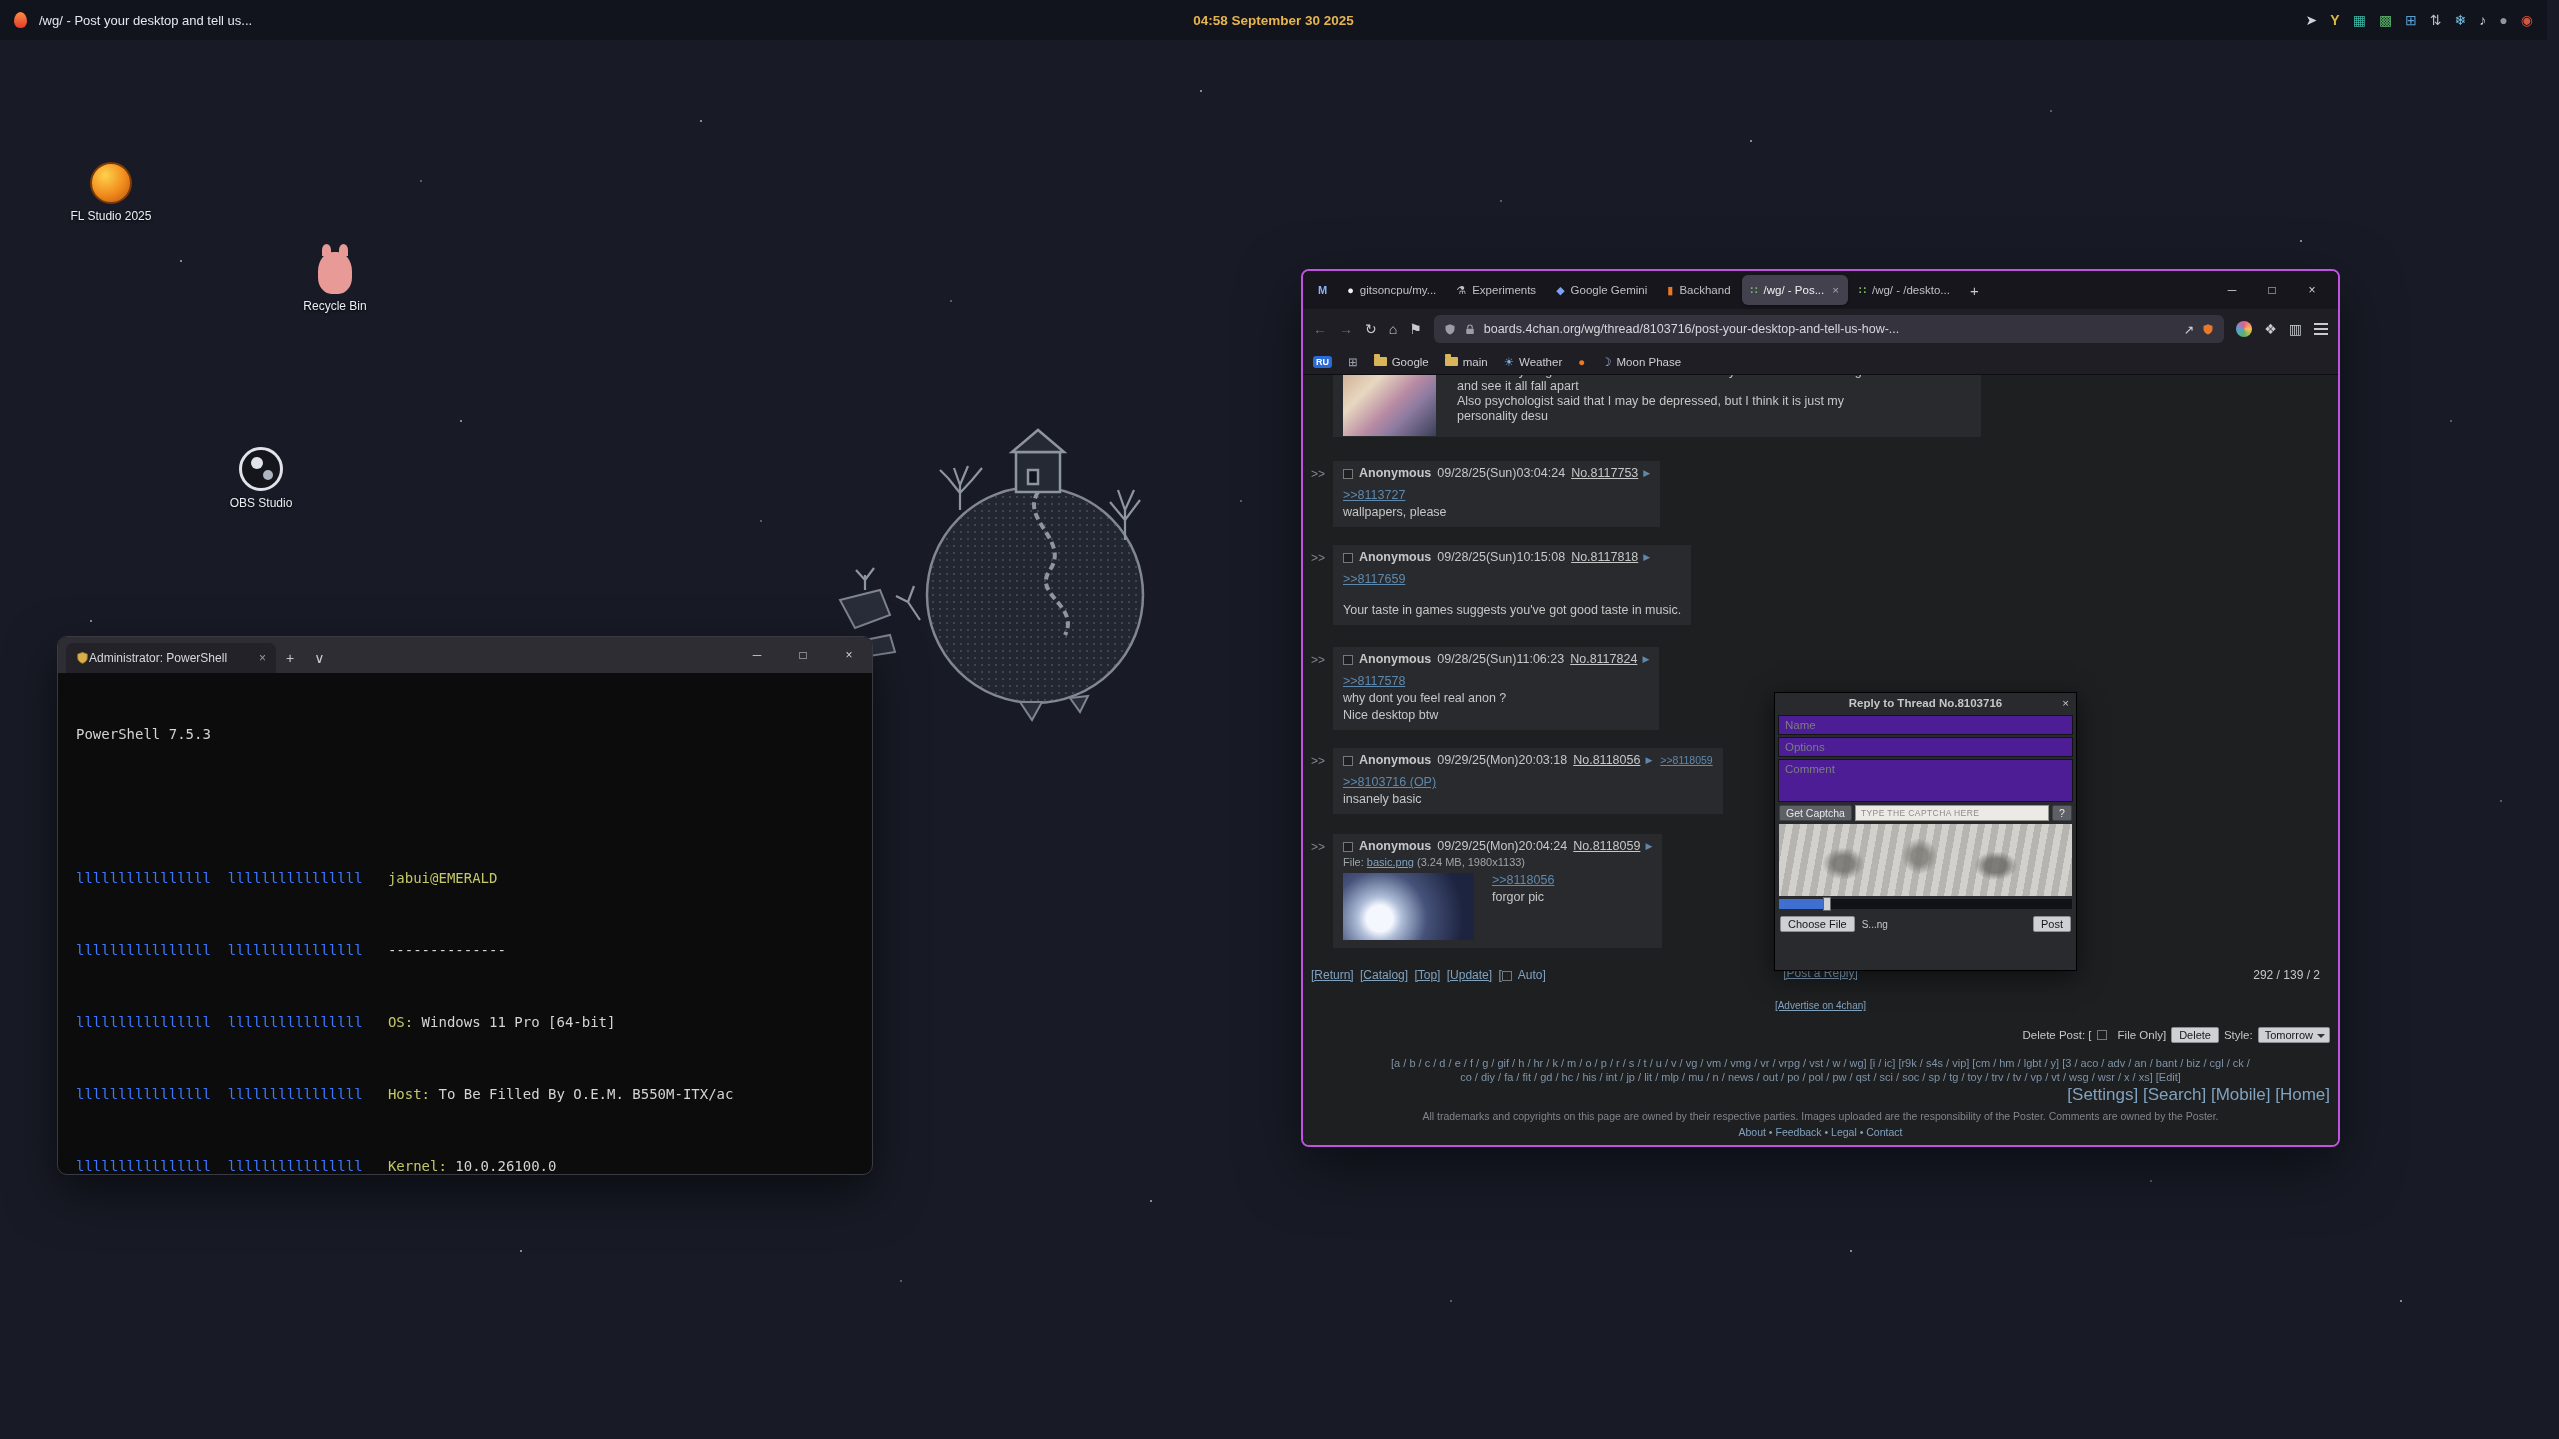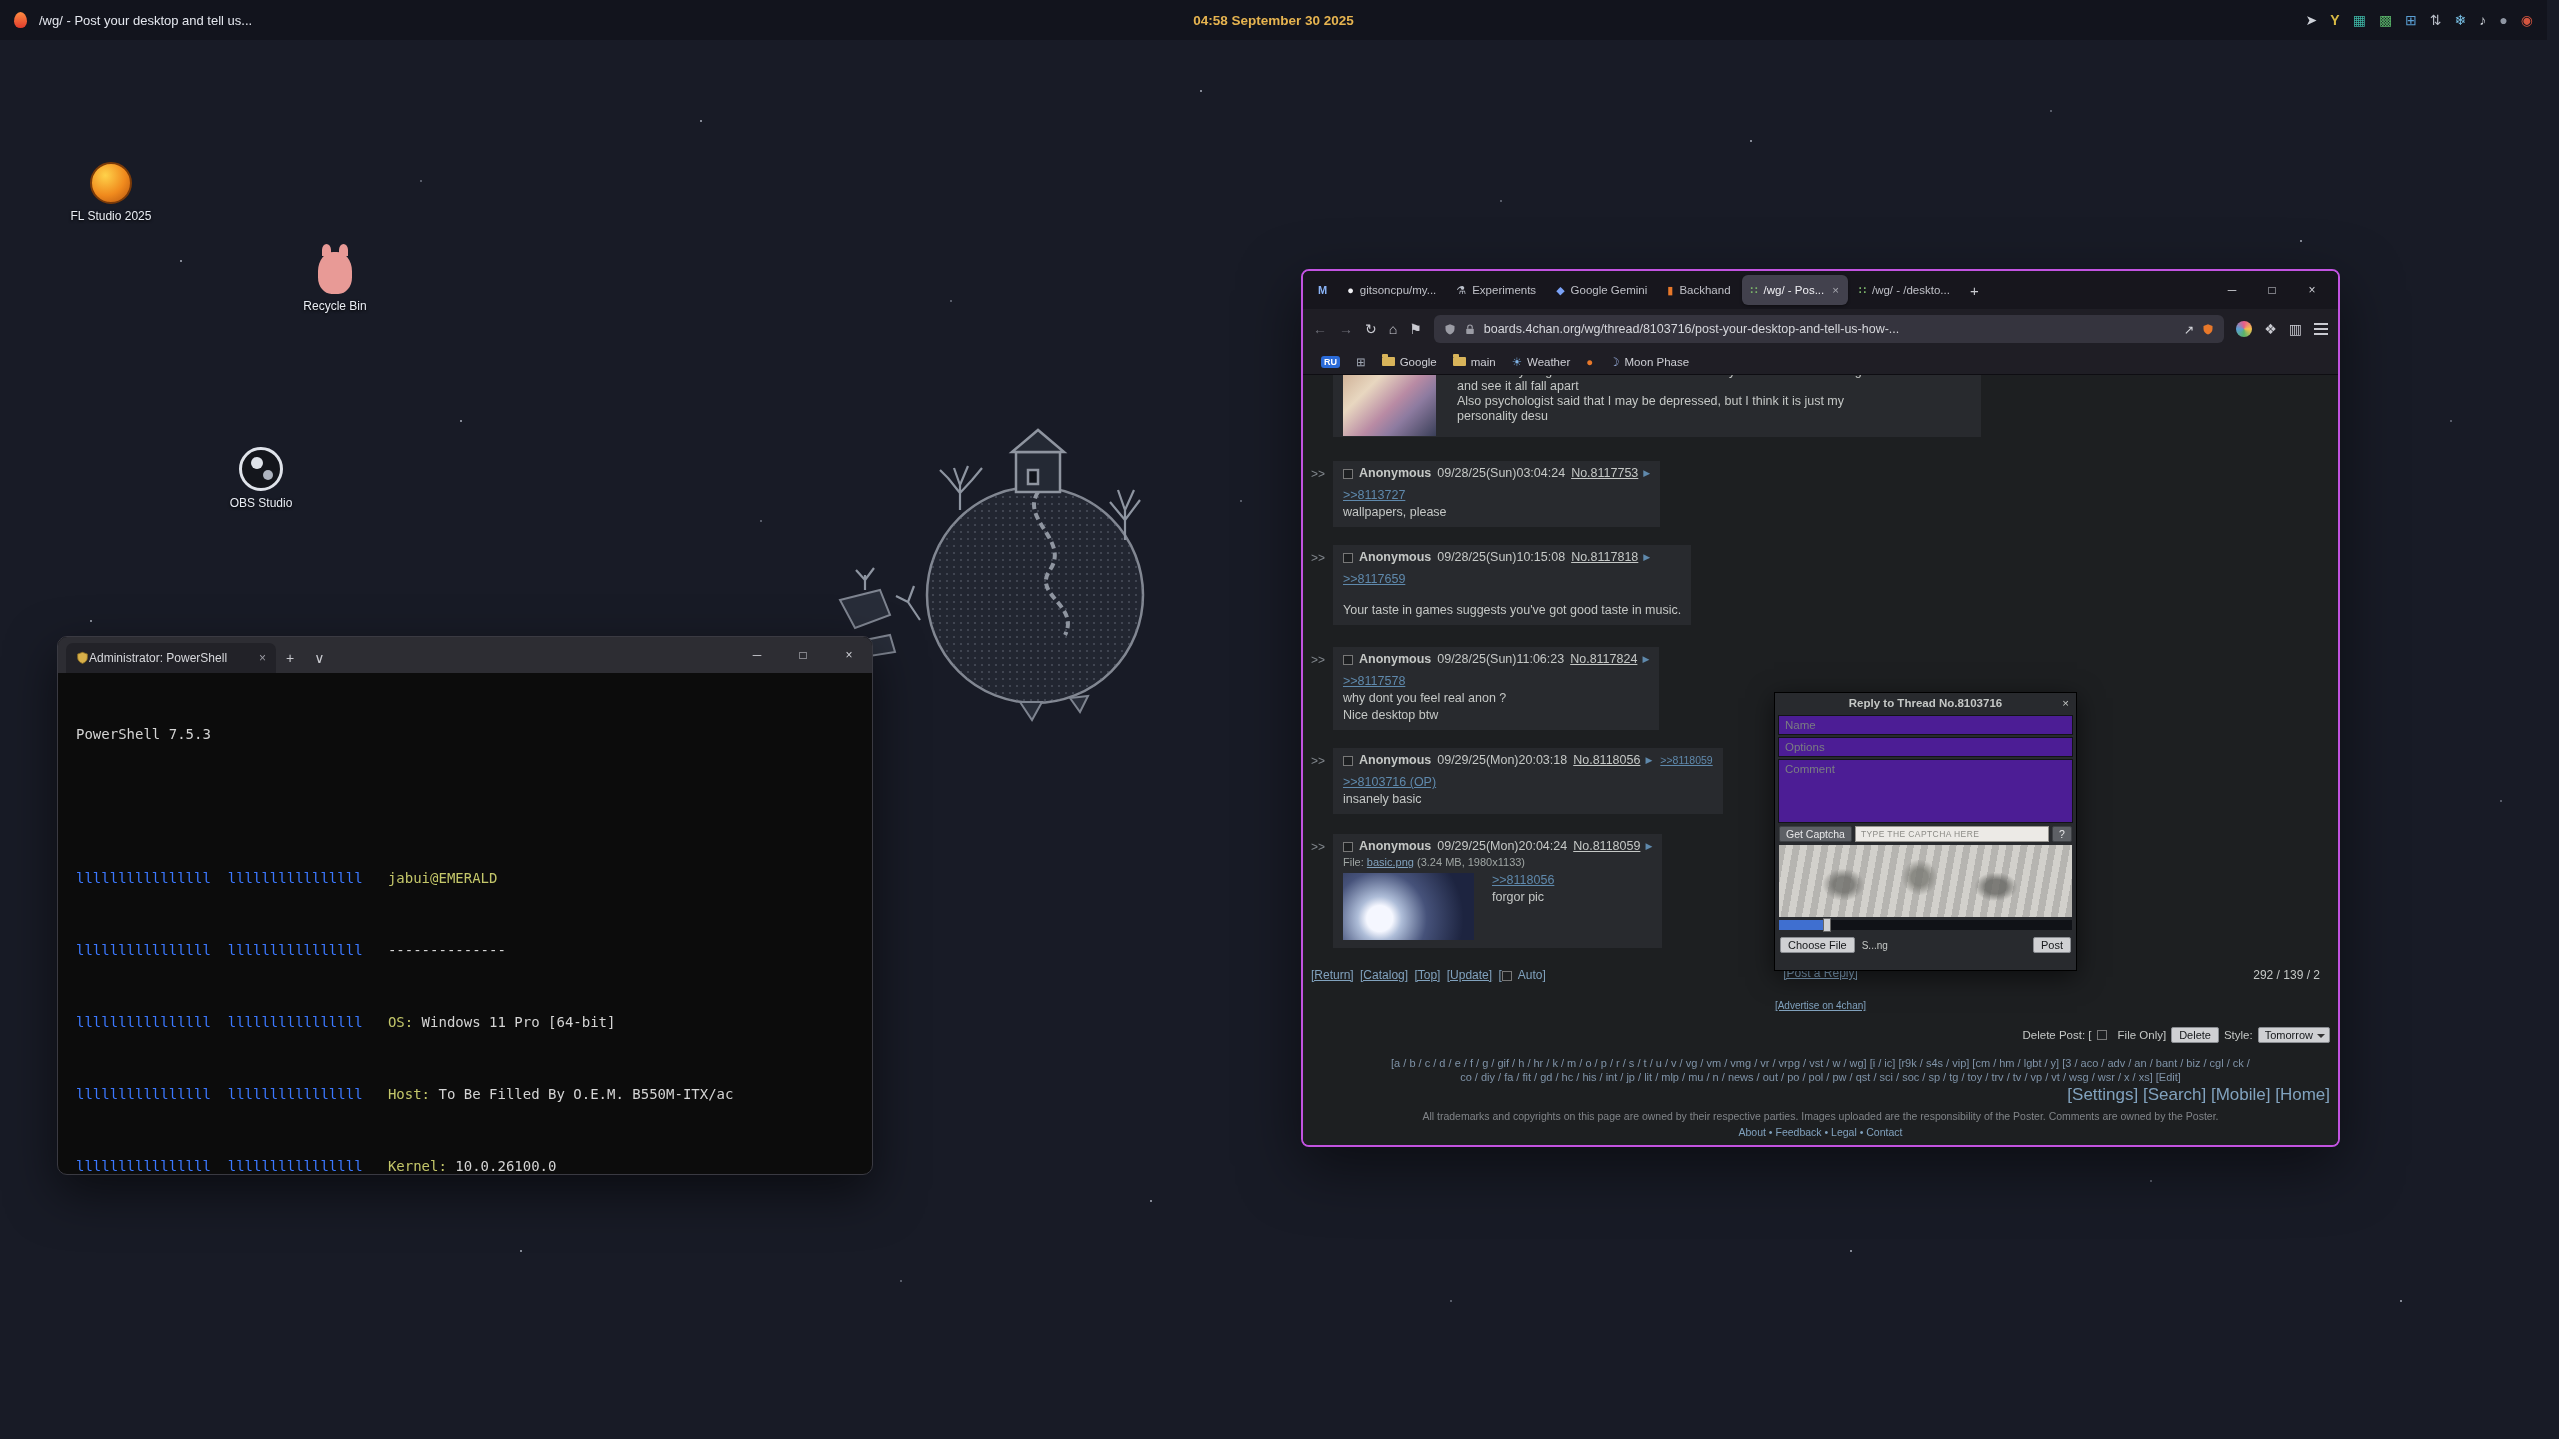--- a/index.html
+++ b/index.html
@@ -76,21 +76,21 @@
   .newtab { color:#c8c9cf; font-size:15px; padding:0 9px; }
   .fx-ctl { margin-left:auto; display:flex; }
   .fx-ctl span { width:40px; text-align:center; color:#cfd0d6; font-size:12px; }
   .navbar { height:40px; background:#1f1e25; display:flex; align-items:center; padding:0 10px; gap:12px; color:#c9cad1; font-size:14px; }
   .nv-dim { color:#6d6e78; }
   .urlbar { flex:1; height:28px; background:#35343e; border-radius:6px; display:flex; align-items:center; padding:0 10px; gap:8px; font-size:12.5px; color:#d6d7dc; }
   .urlbar svg { width:12px; height:13px; flex:none; }
   .url-text { flex:1; overflow:hidden; white-space:nowrap; }
   .hamb { width:14px; height:2px; background:#c9cad1; box-shadow:0 5px 0 #c9cad1, 0 -5px 0 #c9cad1; display:inline-block; }
   .acct { width:16px; height:16px; border-radius:50%; background:conic-gradient(#e85b8a,#f5c04e,#58b368,#5a9fd4,#e85b8a); }
-  .bookbar { height:26px; background:#1f1e25; display:flex; gap:16px; padding:0 18px; font-size:11.5px; color:#cdced4; border-bottom:1px solid #0e0d12; }
+  .bookbar { height:26px; background:#1f1e25; display:flex; gap:16px; padding:0 10px; font-size:11.5px; color:#cdced4; border-bottom:1px solid #0e0d12; }
   .bk { display:flex; align-items:center; gap:5px; }
   .rubadge { background:#2b6bd8; color:#fff; font-size:9px; font-weight:bold; border-radius:3px; padding:1px 3px; }
   .folder { width:13px; height:9px; background:#d8b45a; border-radius:1px; position:relative; display:inline-block; }
   .folder::before { content:""; position:absolute; top:-3px; left:0; width:6px; height:3px; background:#d8b45a; border-radius:1px 1px 0 0; }
 
   
   .content { position:absolute; top:104px; left:0; right:0; bottom:0; background:#1d1f21; color:#c5c8c6; font-size:12.5px; overflow:hidden; }
   .content a { text-decoration:underline; }
   .pmark { position:absolute; left:8px; color:#81868c; font-size:12px; }
   .post { position:absolute; left:30px; background:#282a2e; padding:5px 10px 8px; }
@@ -131,21 +131,21 @@
   .ftext { position:absolute; top:735px; left:0; right:0; text-align:center; font-size:10.5px; color:#808488; }
   .flinks { position:absolute; top:751px; left:0; right:0; text-align:center; font-size:10.5px; color:#81a2be; }
 
   
   .reply-form { position:absolute; left:471px; top:317px; width:303px; height:279px; background:#282a2e; border:1px solid #000;
     box-shadow:0 6px 24px rgba(0,0,0,.55); z-index:5; font-size:11.5px; }
   .rf-title { height:20px; line-height:20px; text-align:center; font-weight:bold; color:#c5c8c6; position:relative; }
   .rf-close { position:absolute; right:7px; top:0; color:#c5c8c6; font-weight:normal; }
   .rf-field { display:block; width:295px; margin:2px auto 0; height:20px; background:#4c1d95; border:1px solid #121416; color:#c5c8c6; padding:0 6px; font-size:11.5px; font-family:"Liberation Sans",sans-serif; }
   .rf-field::placeholder { color:#7a7d82; opacity:1; }
-  textarea.rf-field { height:64px; resize:none; padding-top:3px; }
+  textarea.rf-field { height:43px; resize:none; padding-top:3px; }
   .rf-caprow { display:flex; margin:3px 4px 0; gap:3px; }
   .rf-getcap { background:#5d6065; color:#e8e8ea; border:1px solid #3d4044; font-size:10.5px; padding:1px 6px; border-radius:2px; font-family:"Liberation Sans",sans-serif; }
   .rf-capinput { flex:1; background:#eceae6; border:1px solid #96948f; font-size:8.5px; color:#444; padding:0 5px; letter-spacing:.4px; font-family:"Liberation Sans",sans-serif; }
   .rf-capinput::placeholder { color:#8b8b86; opacity:1; }
   .rf-help { width:20px; background:#5d6065; color:#e8e8ea; border:1px solid #3d4044; font-size:10.5px; border-radius:2px; }
   .rf-capimg { margin:3px 4px 0; height:72px; background:#d7d5d0; position:relative; overflow:hidden; }
   .rf-capimg::before { content:""; position:absolute; inset:0;
     background:repeating-linear-gradient(100deg, rgba(120,120,118,.35) 0 7px, rgba(190,190,186,.2) 7px 14px); }
   .rf-capimg::after { content:""; position:absolute; inset:0;
     background:radial-gradient(ellipse 34px 26px at 22% 55%, #6f6f6b 0 30%, transparent 62%),

